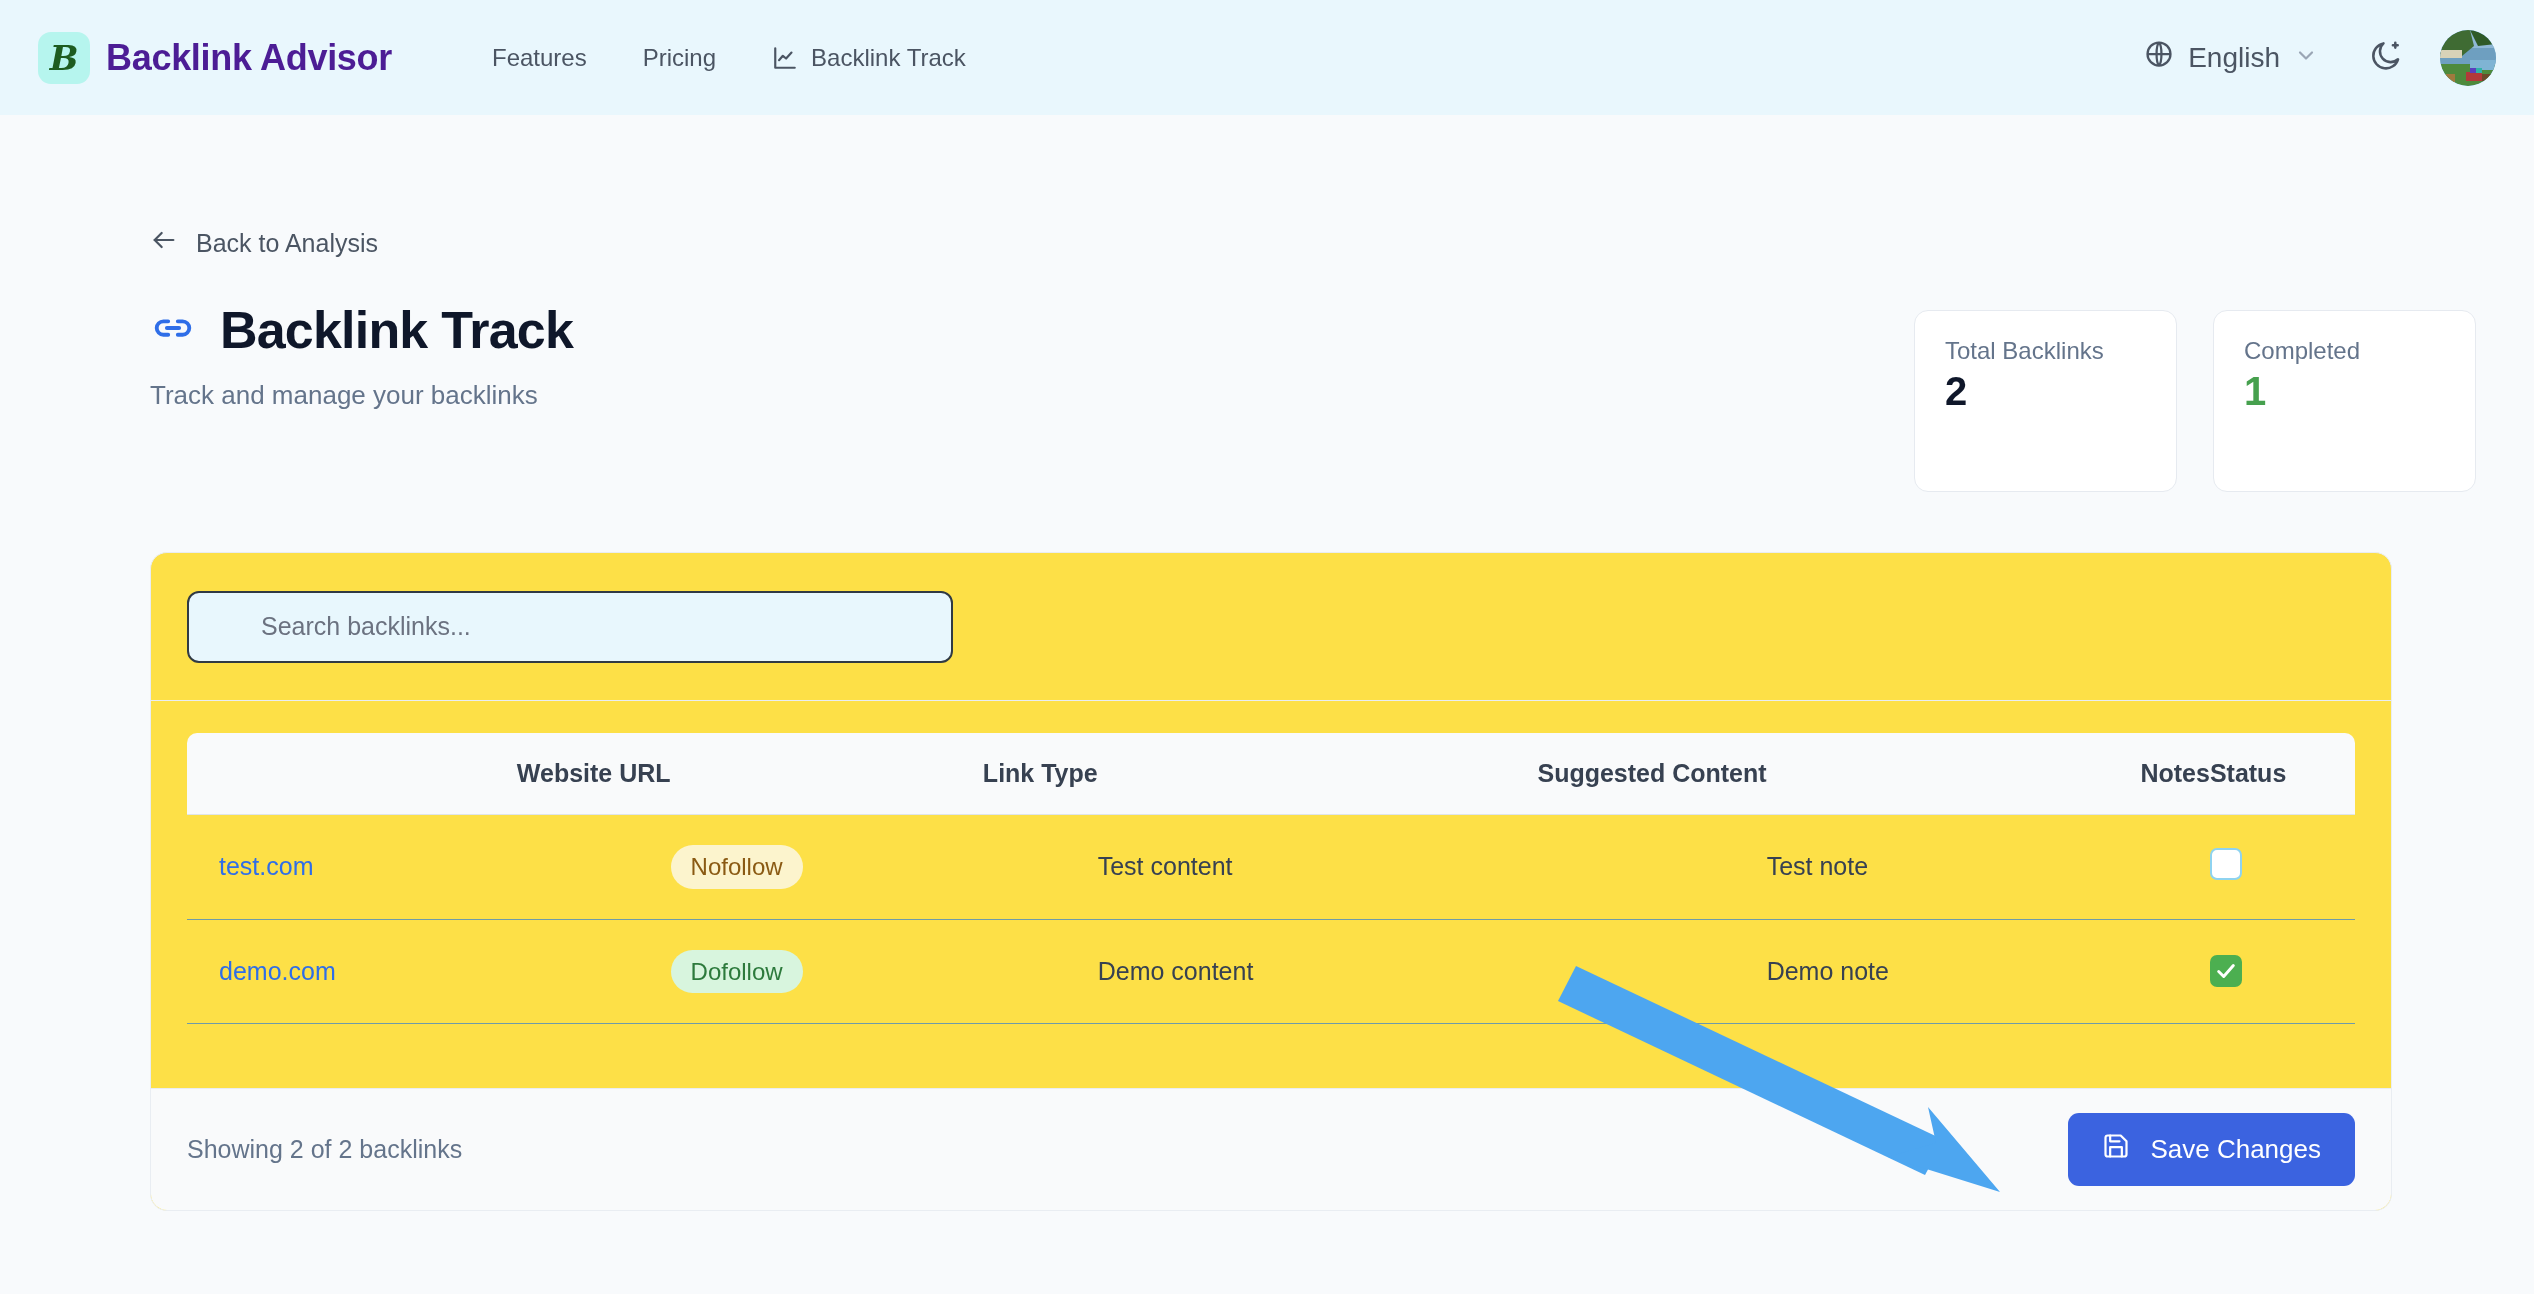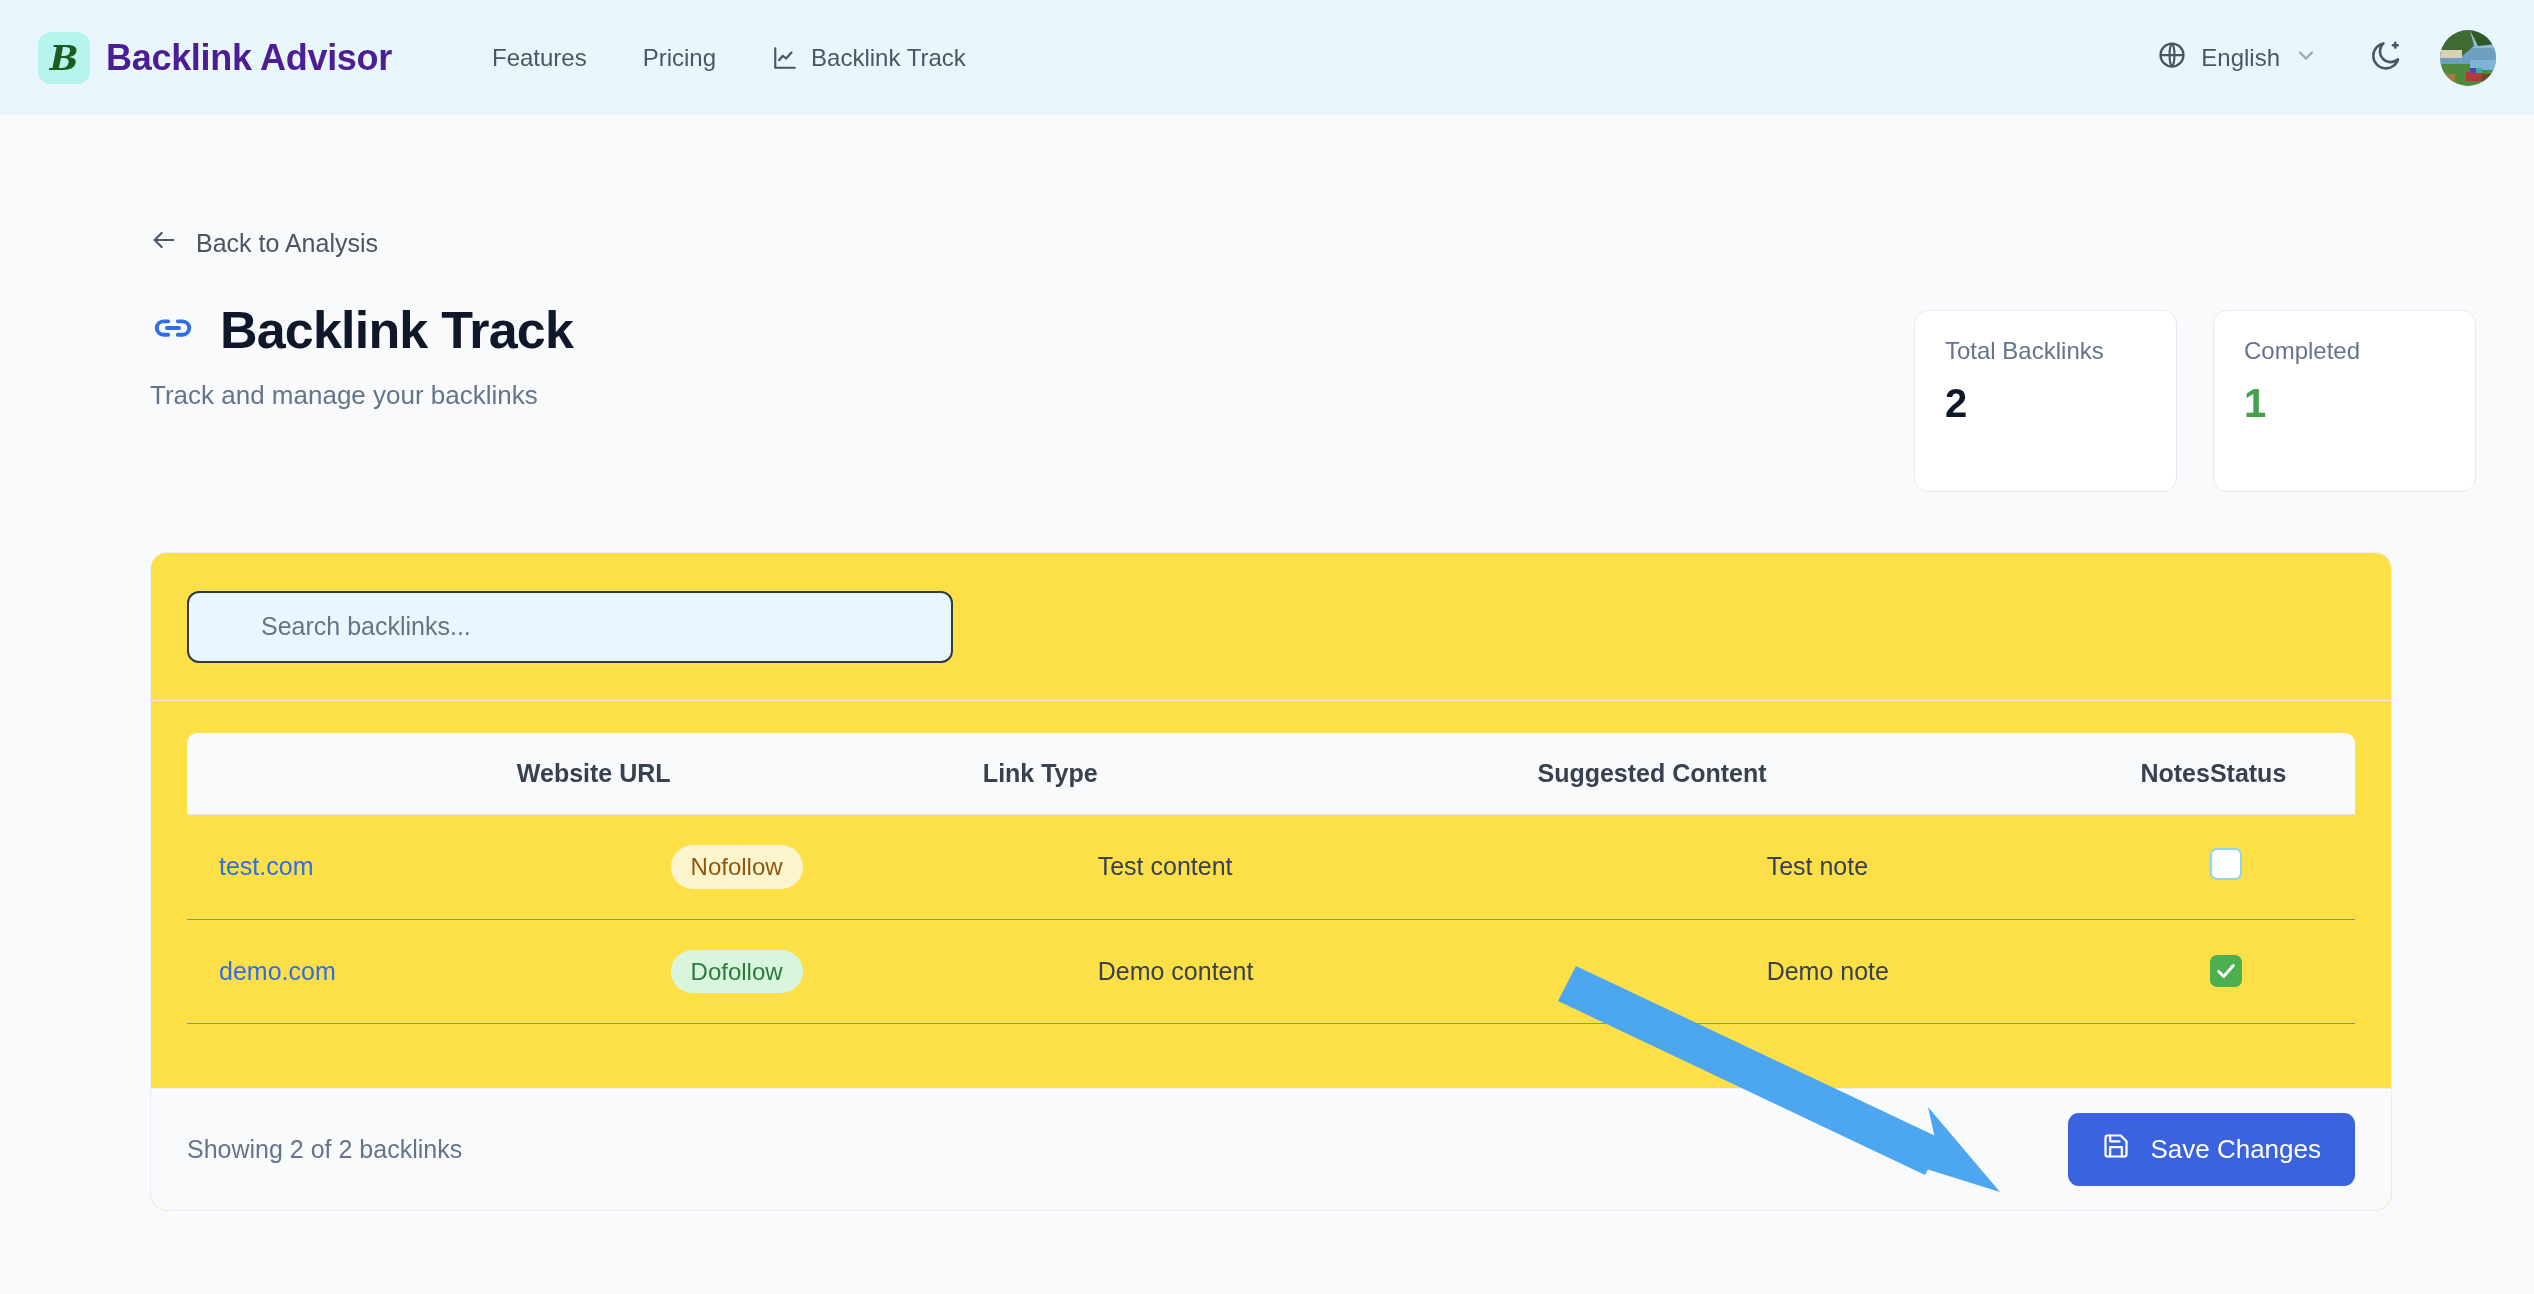--- a/index.html
+++ b/index.html
@@ -54,21 +54,21 @@
     cursor: pointer;
   }
   .nav-item .ico { display: flex; align-items: center; justify-content: center; width: 26px; height: 26px; }
 
   .header-right {
     margin-left: auto;
     display: flex; align-items: center; gap: 0;
   }
   .lang {
     display: flex; align-items: center; gap: 14px;
-    font-size: 24px; color: #4b5563;
+    font-size: 28px; color: #4b5563;
     padding: 8px 16px;
     cursor: pointer;
   }
   .chevron { color: #9aa6b5; }
   .theme-toggle {
     width: 56px; height: 56px;
     display: flex; align-items: center; justify-content: center;
     margin-left: 24px;
     cursor: pointer;
   }
@@ -125,21 +125,21 @@
     top: 195px; right: 58px;
     display: flex; gap: 36px;
   }
   .stat-card {
     width: 263px; height: 182px;
     background: #ffffff;
     border: 1px solid #e6eaf0;
     border-radius: 14px;
     padding: 26px 30px;
   }
-  .stat-label { font-size: 24px; color: #64748b; margin-bottom: 16px; }
+  .stat-label { font-size: 24px; color: #64748b; margin-bottom: 4px; }
   .stat-value { font-size: 40px; font-weight: 700; color: #0f172a; line-height: 1.1; }
   .stat-value.green { color: #46a04e; }
 
   
   .card {
     position: absolute;
     top: 437px; left: 150px;
     width: 2242px;
     height: 659px;
     background: #fde047;

